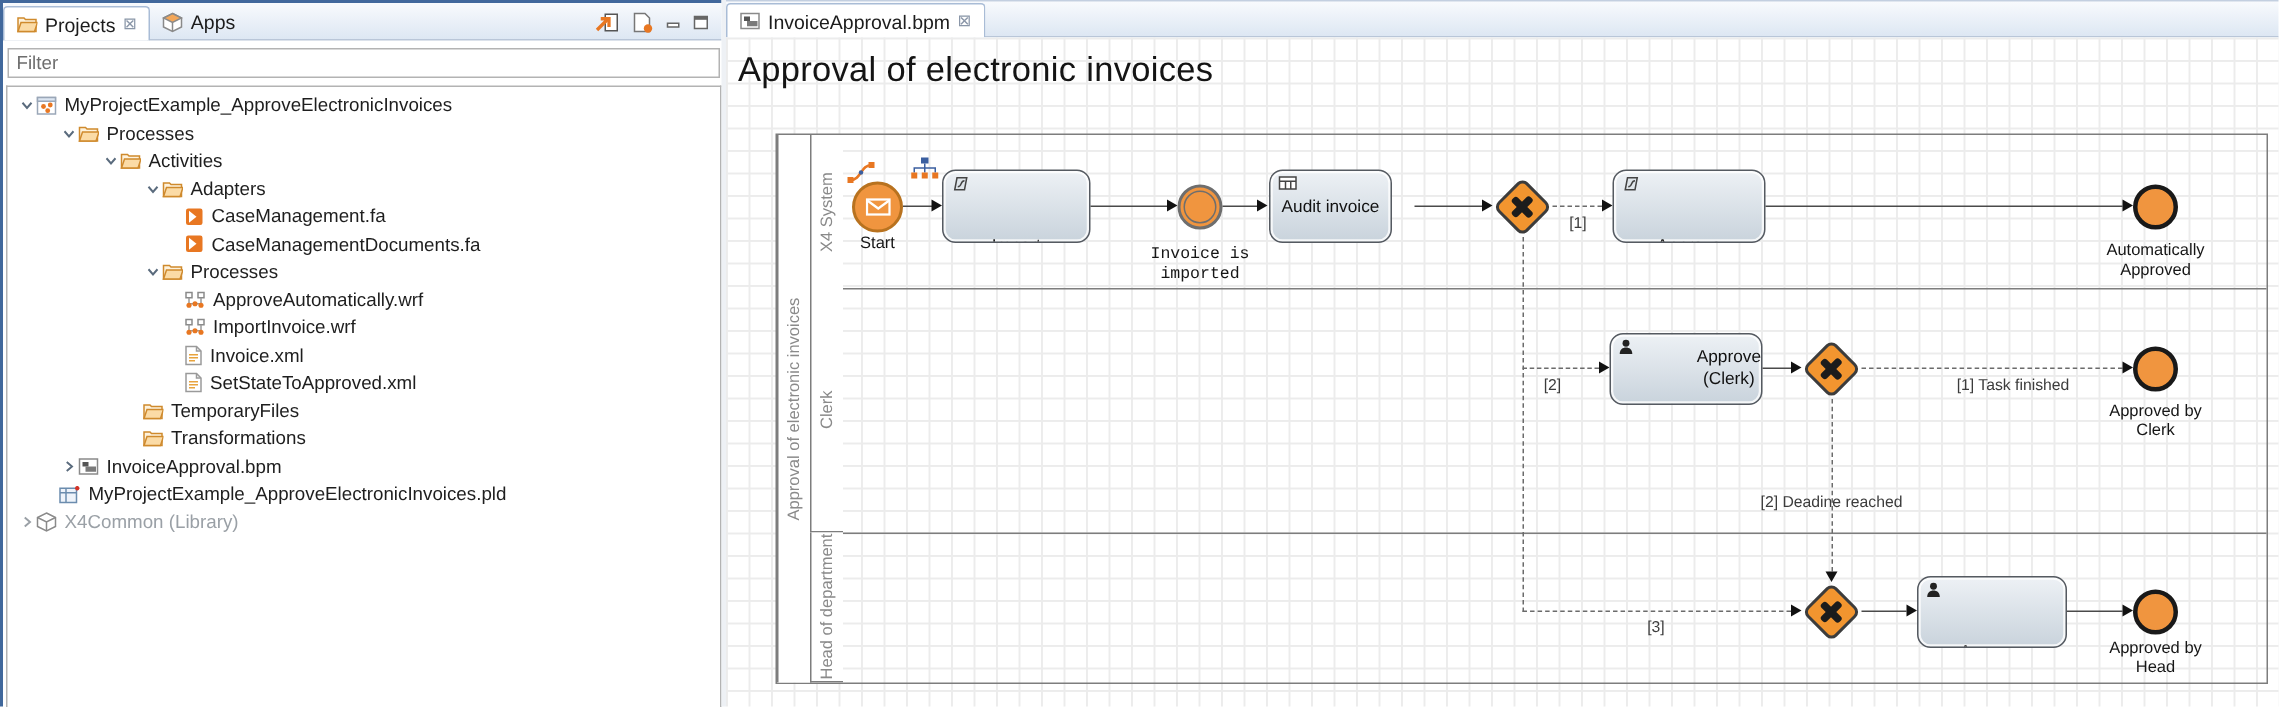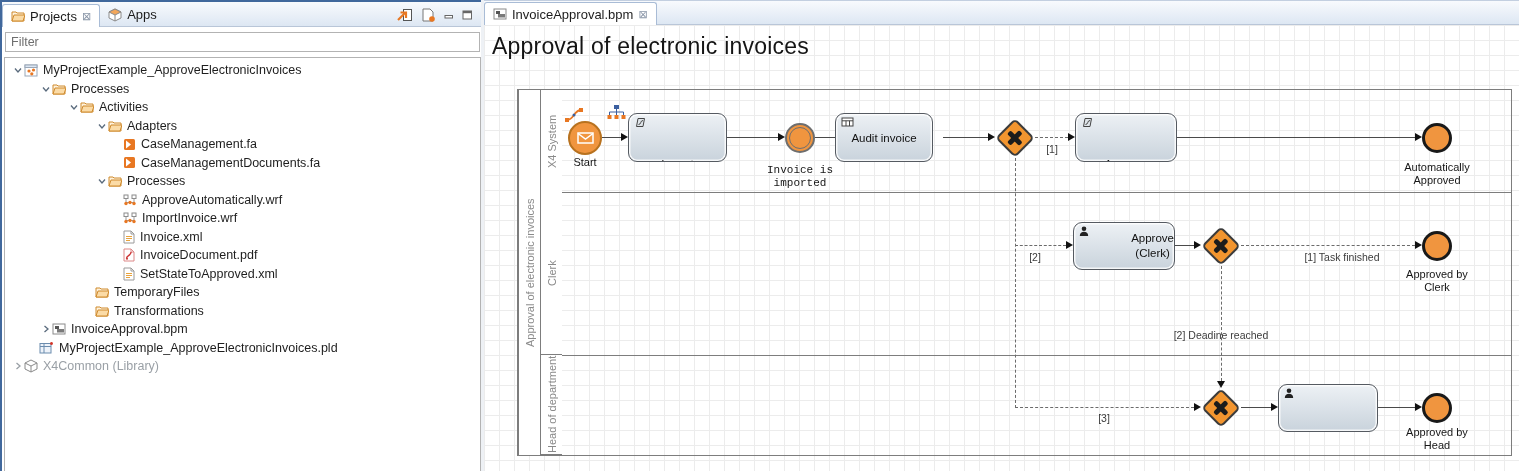--- a/index.html
+++ b/index.html
@@ -270,31 +270,20 @@
       </div>
     <div class="trow pl4">
         <span class="ticon">
           <svg width="12" height="14">
             <path d="M1 1h7l3 3v9H1z" fill="#fff" stroke="#9a9a9a"></path>
             <path d="M8 1v3h3" fill="none" stroke="#9a9a9a"></path>
             <path d="M3 6.5h6M3 8.5h6M3 10.5h4" stroke="#e8a33d"></path>
           </svg>
         </span>
         <span>Invoice.xml</span>
-      </div>
-    <div class="trow pl4">
-        <span class="ticon">
-          <svg width="12" height="14">
-            <path d="M1 1h7l3 3v9H1z" fill="#fff" stroke="#d88"></path>
-            <path d="M8 1v3h3" fill="none" stroke="#d88"></path>
-            <path d="M3.5 10.5c0-3.5 5-3 4.5-6.5" stroke="#c33" fill="none" stroke-width="1.4"></path>
-            <circle cx="4" cy="10.8" r="1" fill="#c33"></circle>
-          </svg>
-        </span>
-        <span>InvoiceDocument.pdf</span>
       </div>
     <div class="trow pl4">
         <span class="ticon">
           <svg width="12" height="14">
             <path d="M1 1h7l3 3v9H1z" fill="#fff" stroke="#9a9a9a"></path>
             <path d="M8 1v3h3" fill="none" stroke="#9a9a9a"></path>
             <path d="M3 6.5h6M3 8.5h6M3 10.5h4" stroke="#e8a33d"></path>
           </svg>
         </span>
         <span>SetStateToApproved.xml</span>
@@ -434,21 +423,21 @@
 
     <div class="event ev-inter" style="left:301px;top:98px;">
         <span class="ring"></span>
       </div>
     <div class="nlabel" style="left:271px;top:139px;width:90px;font-family:Liberation Mono, monospace;">Invoice is
 imported</div>
 
     <div class="ln" style="left:331px;top:112px;width:23px;"></div>
     <div class="ah-r" style="left:354px;top:108px;"></div>
 
-    <div class="task t1" style="left:351px;top:88px;width:98px;height:49px;">
+    <div class="task t1" style="left:362px;top:88px;width:82px;height:49px;">
       <span class="tk-icon"><svg width="13" height="10">
             <rect x="1" y="1" width="11" height="8" fill="#fff" stroke="#444"></rect>
             <path d="M1 3.8h11M5 3.8V9M8.5 3.8V9" stroke="#444"></path>
           </svg></span>
       <span>Audit invoice</span>
     </div>
 
     <div class="ln" style="left:459px;top:112px;width:45px;"></div>
     <div class="ah-r" style="left:504px;top:108px;"></div>
 

